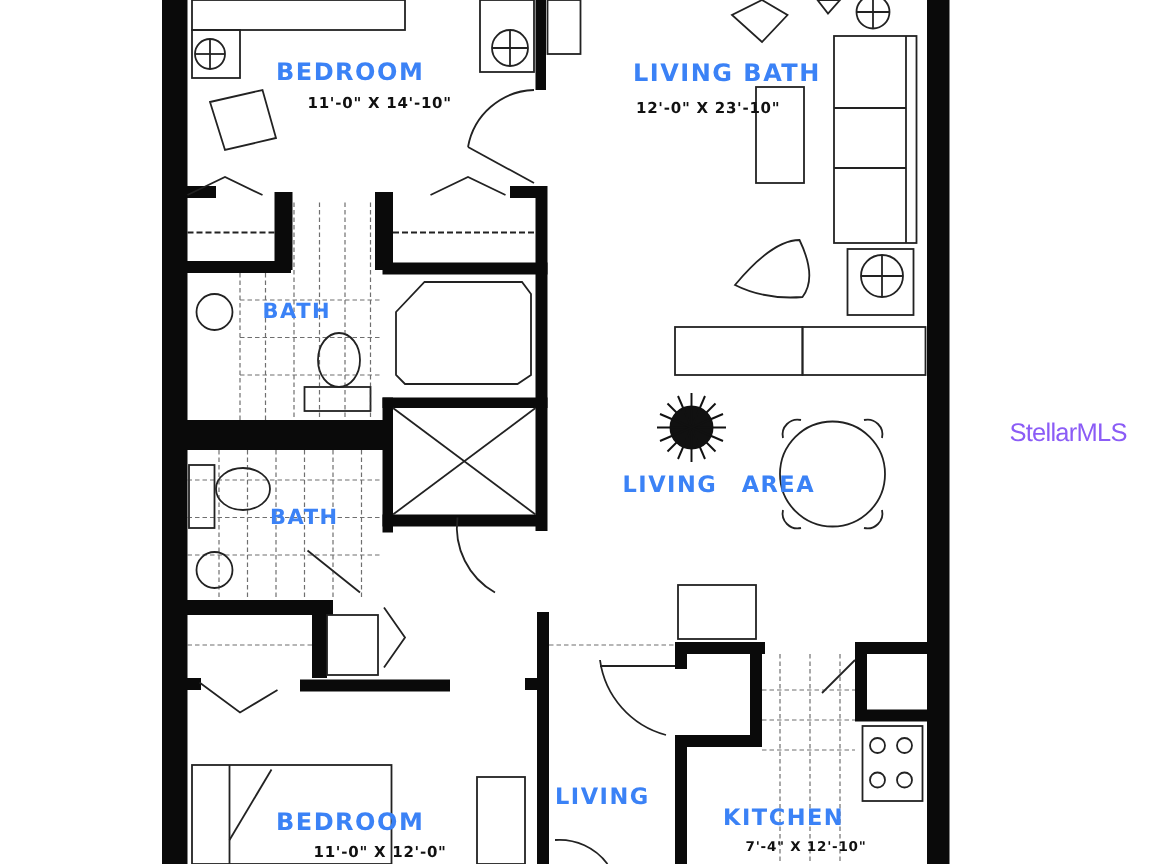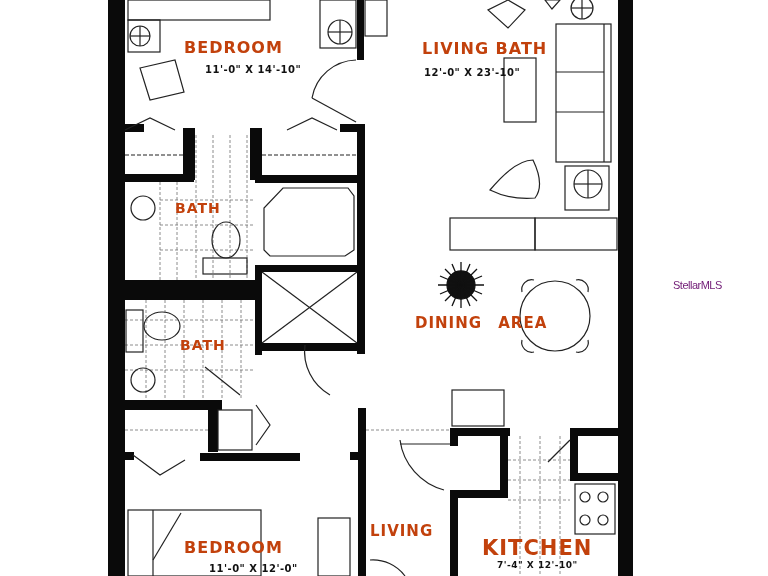--- a/index.html
+++ b/index.html
@@ -1,20 +1,20 @@
 <!DOCTYPE html>
 <html><head>
   <meta charset="utf-8">
   <style>
     html, body { margin:0; padding:0; background:#ffffff; }
     body { width:768px; height:576px; position:relative; overflow:hidden; font-family:"DejaVu Sans", sans-serif; }
     #plan { position:absolute; left:0; top:0; width:768px; height:576px; }
-    .room-label { position:absolute; font-family:"DejaVu Sans", sans-serif; font-weight:bold; color:#c2410c; letter-spacing:1px; white-space:nowrap; }
+    .room-label { position:absolute; font-family:"DejaVu Sans", sans-serif; font-weight:bold; color:#3b82f6; letter-spacing:1px; white-space:nowrap; }
     .room-dim { position:absolute; font-family:"DejaVu Sans", sans-serif; font-weight:bold; color:#111; font-size:10px; white-space:nowrap; letter-spacing:0.5px; }
-    .watermark { position:absolute; font-family:"Liberation Sans", sans-serif; color:#701a75; font-size:11px; letter-spacing:-0.5px; }
+    .watermark { position:absolute; font-family:"Liberation Sans", sans-serif; color:#8b5cf6; font-size:17px; letter-spacing:-0.5px; }
   </style>
 </head>
 <body>
 
 <svg id="plan" viewBox="0 0 768 576" xmlns="http://www.w3.org/2000/svg">
 
   <g fill="#0a0a0a">
     <rect x="108" y="0" width="17" height="576"></rect>
     <rect x="618" y="0" width="15" height="576"></rect>
   </g>
@@ -178,23 +178,23 @@
 
 <div class="room-label" style="left:184px;top:38px;font-size:16px;">BEDROOM</div>
 <div class="room-dim" style="left:205px;top:64px;">11'-0" X 14'-10"</div>
 
 <div class="room-label" style="left:422px;top:39px;font-size:16px;">LIVING BATH</div>
 <div class="room-dim" style="left:424px;top:67px;">12'-0" X 23'-10"</div>
 
 <div class="room-label" style="left:175px;top:200px;font-size:14px;">BATH</div>
 <div class="room-label" style="left:180px;top:337px;font-size:14px;">BATH</div>
 
-<div class="room-label" style="left:415px;top:314px;font-size:15px;word-spacing:10px;">DINING AREA</div>
+<div class="room-label" style="left:415px;top:314px;font-size:15px;word-spacing:10px;">LIVING AREA</div>
 
 <div class="room-label" style="left:370px;top:522px;font-size:15px;">LIVING</div>
 
 <div class="room-label" style="left:184px;top:538px;font-size:16px;">BEDROOM</div>
 <div class="room-dim" style="left:209px;top:563px;">11'-0" X 12'-0"</div>
 
-<div class="room-label" style="left:482px;top:536px;font-size:21px;">KITCHEN</div>
+<div class="room-label" style="left:482px;top:536px;font-size:15px;">KITCHEN</div>
 <div class="room-dim" style="left:497px;top:560px;font-size:9px;">7'-4" X 12'-10"</div>
 
 <div class="watermark" style="left:673px;top:279px;">StellarMLS</div>
 
 </body></html>

